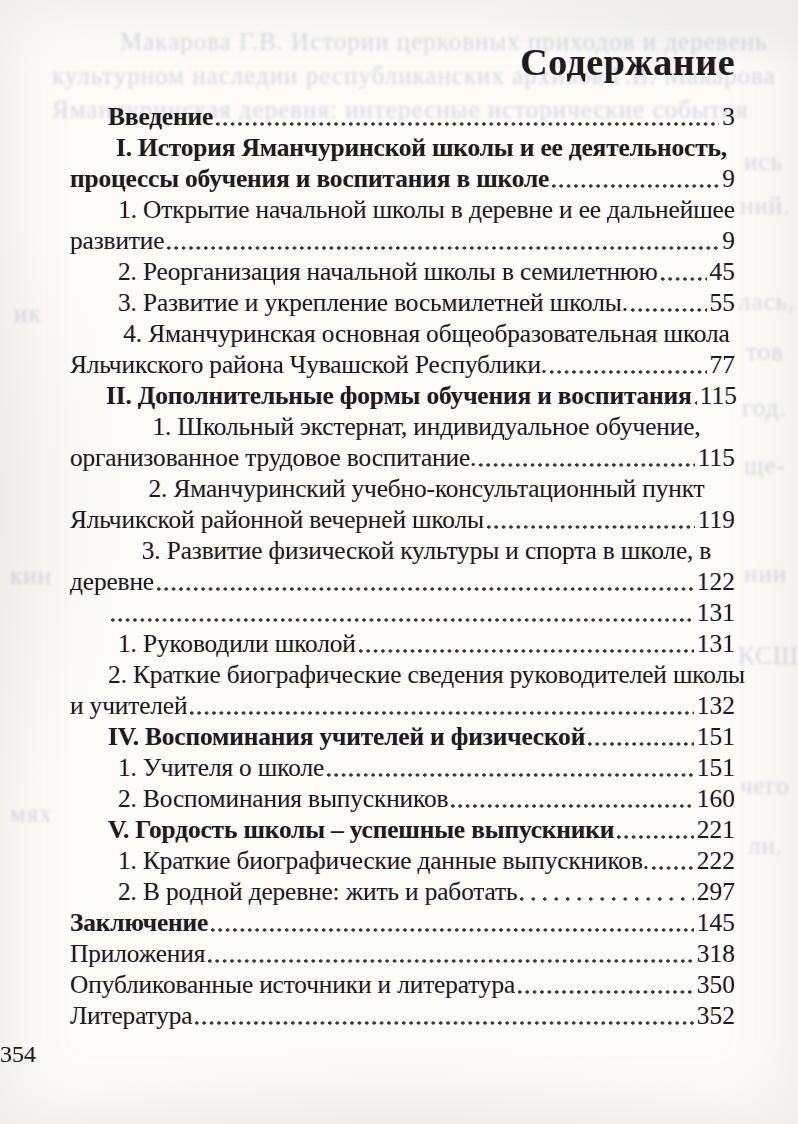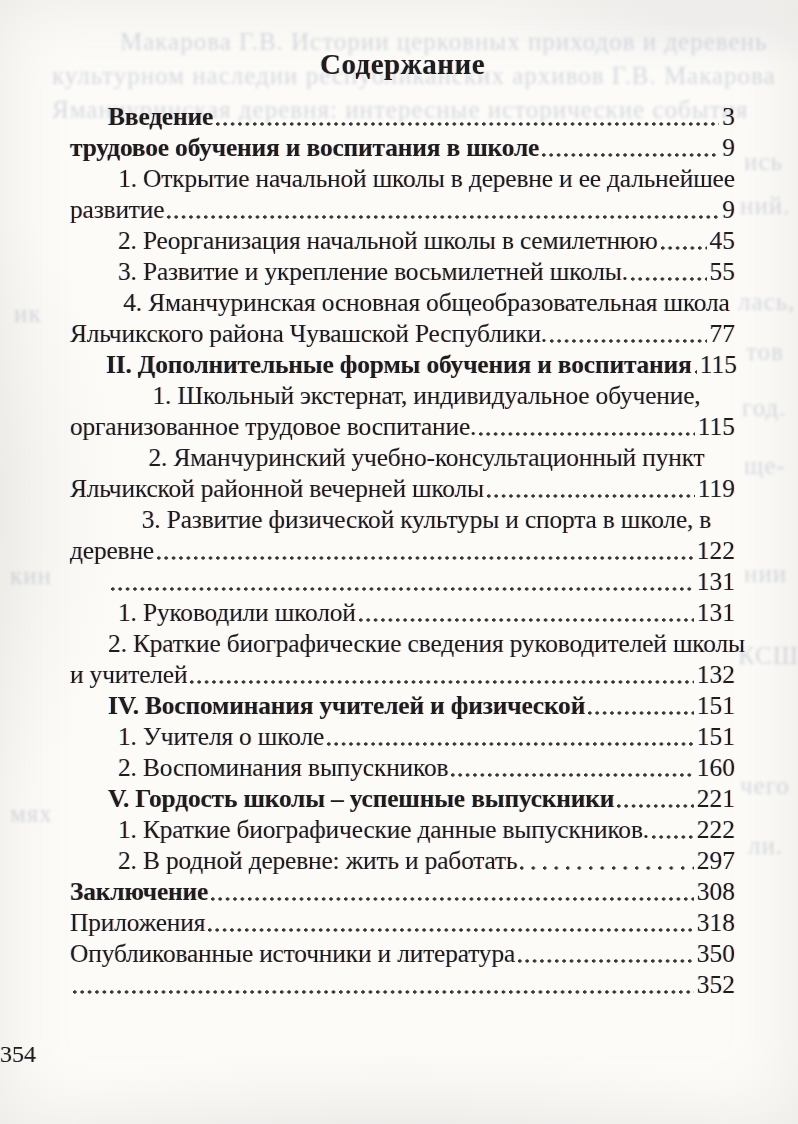--- a/index.html
+++ b/index.html
@@ -24,23 +24,23 @@
     white-space:nowrap;
     font-size:25px;
     color:#7d88a6;
     opacity:.30;
     filter:blur(1.4px);
     letter-spacing:1px;
   }
   .title{
     position:absolute;
     top:40px;left:70px;right:63px;
-    margin:8px;
-    text-align:center;
-    font-size:29px;
+    margin:0;
+    text-align:right;
+    font-size:38px;
     font-weight:bold;
     letter-spacing:.5px;
     text-shadow:0.9px 0.3px 0 rgba(214,60,40,0.20), -0.9px -0.3px 0 rgba(40,120,214,0.20);
   }
   .toc{
     position:absolute;
     top:101px;left:70px;right:63px;
     text-shadow:0.9px 0.3px 0 rgba(214,60,40,0.17), -0.9px -0.3px 0 rgba(40,120,214,0.17);
   }
   .row{
@@ -97,22 +97,25 @@
       <span class="bleed" style="left: 10px; top: 562px; max-width: 44px;">кин</span>
       <span class="bleed" style="left: 10px; top: 800px; max-width: 44px;">мях</span>
     </div>
   <h1 class="title">Содержание</h1>
   <div class="toc" id="toc">
       <div class="row bold ind-para">
         <span class="txt">Введение</span>
         <span class="dots"></span>
         <span class="pg">3</span>
       </div>
+      <div class="row bold ind-para">
+        <span class="txt">I. История Яманчуринской школы и ее деятельность,</span>
+      </div>
       <div class="row bold ind-none">
-        <span class="txt">трудовое обучения и воспитания в школе</span>
+        <span class="txt">процессы обучения и воспитания в школе</span>
         <span class="dots"></span>
         <span class="pg">9</span>
       </div>
       <div class="row ind-item">
         <span class="txt">1. Открытие начальной школы в деревне и ее дальнейшее</span>
       </div>
       <div class="row ind-none">
         <span class="txt">развитие</span>
         <span class="dots"></span>
         <span class="pg">9</span>
@@ -207,31 +210,32 @@
         <span class="pg">222</span>
       </div>
       <div class="row ind-item">
         <span class="txt">2. В родной деревне: жить и работать</span>
         <span class="dots wide"></span>
         <span class="pg">297</span>
       </div>
       <div class="row bold ind-none">
         <span class="txt">Заключение</span>
         <span class="dots"></span>
-        <span class="pg">308</span>
+        <span class="pg">145</span>
       </div>
       <div class="row ind-none">
         <span class="txt">Приложения</span>
         <span class="dots"></span>
         <span class="pg">318</span>
       </div>
       <div class="row ind-none">
         <span class="txt">Опубликованные источники и литература</span>
         <span class="dots"></span>
         <span class="pg">350</span>
       </div>
       <div class="row ind-none">
+        <span class="txt">Литература</span>
         <span class="dots"></span>
         <span class="pg">352</span>
       </div>
     </div>
   <div class="footer">354</div>
 </div>
 
 </body></html>

